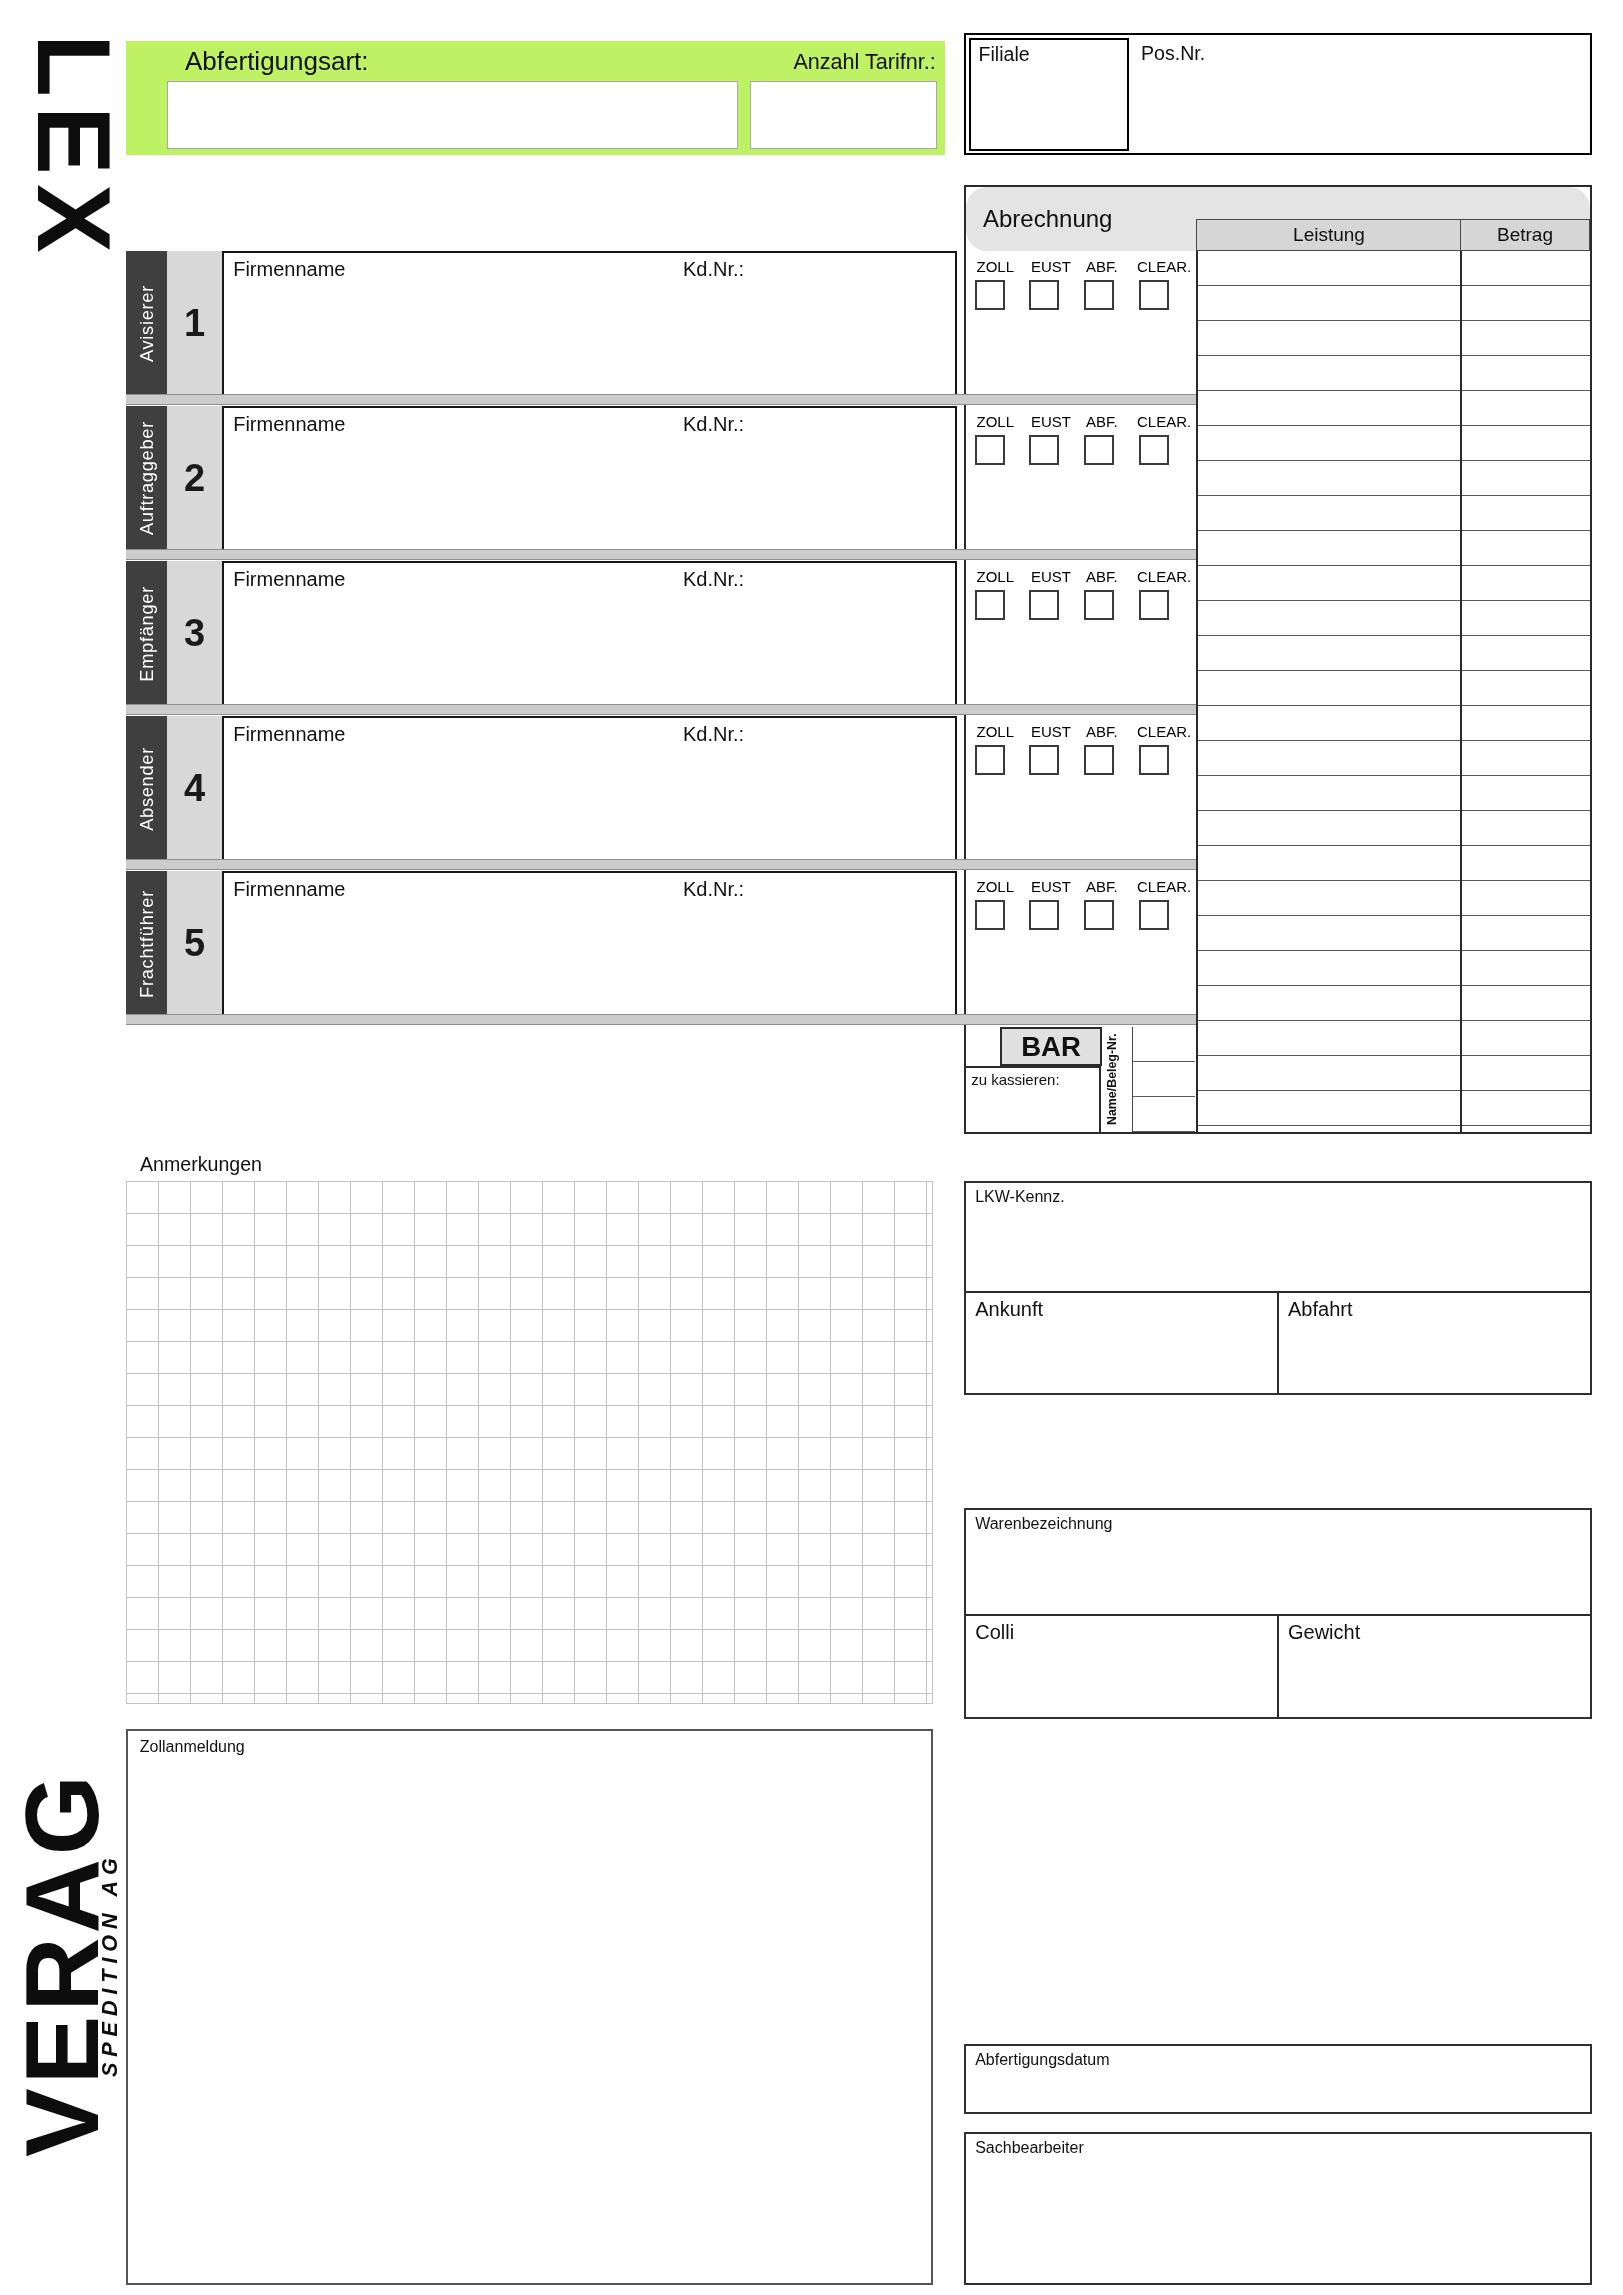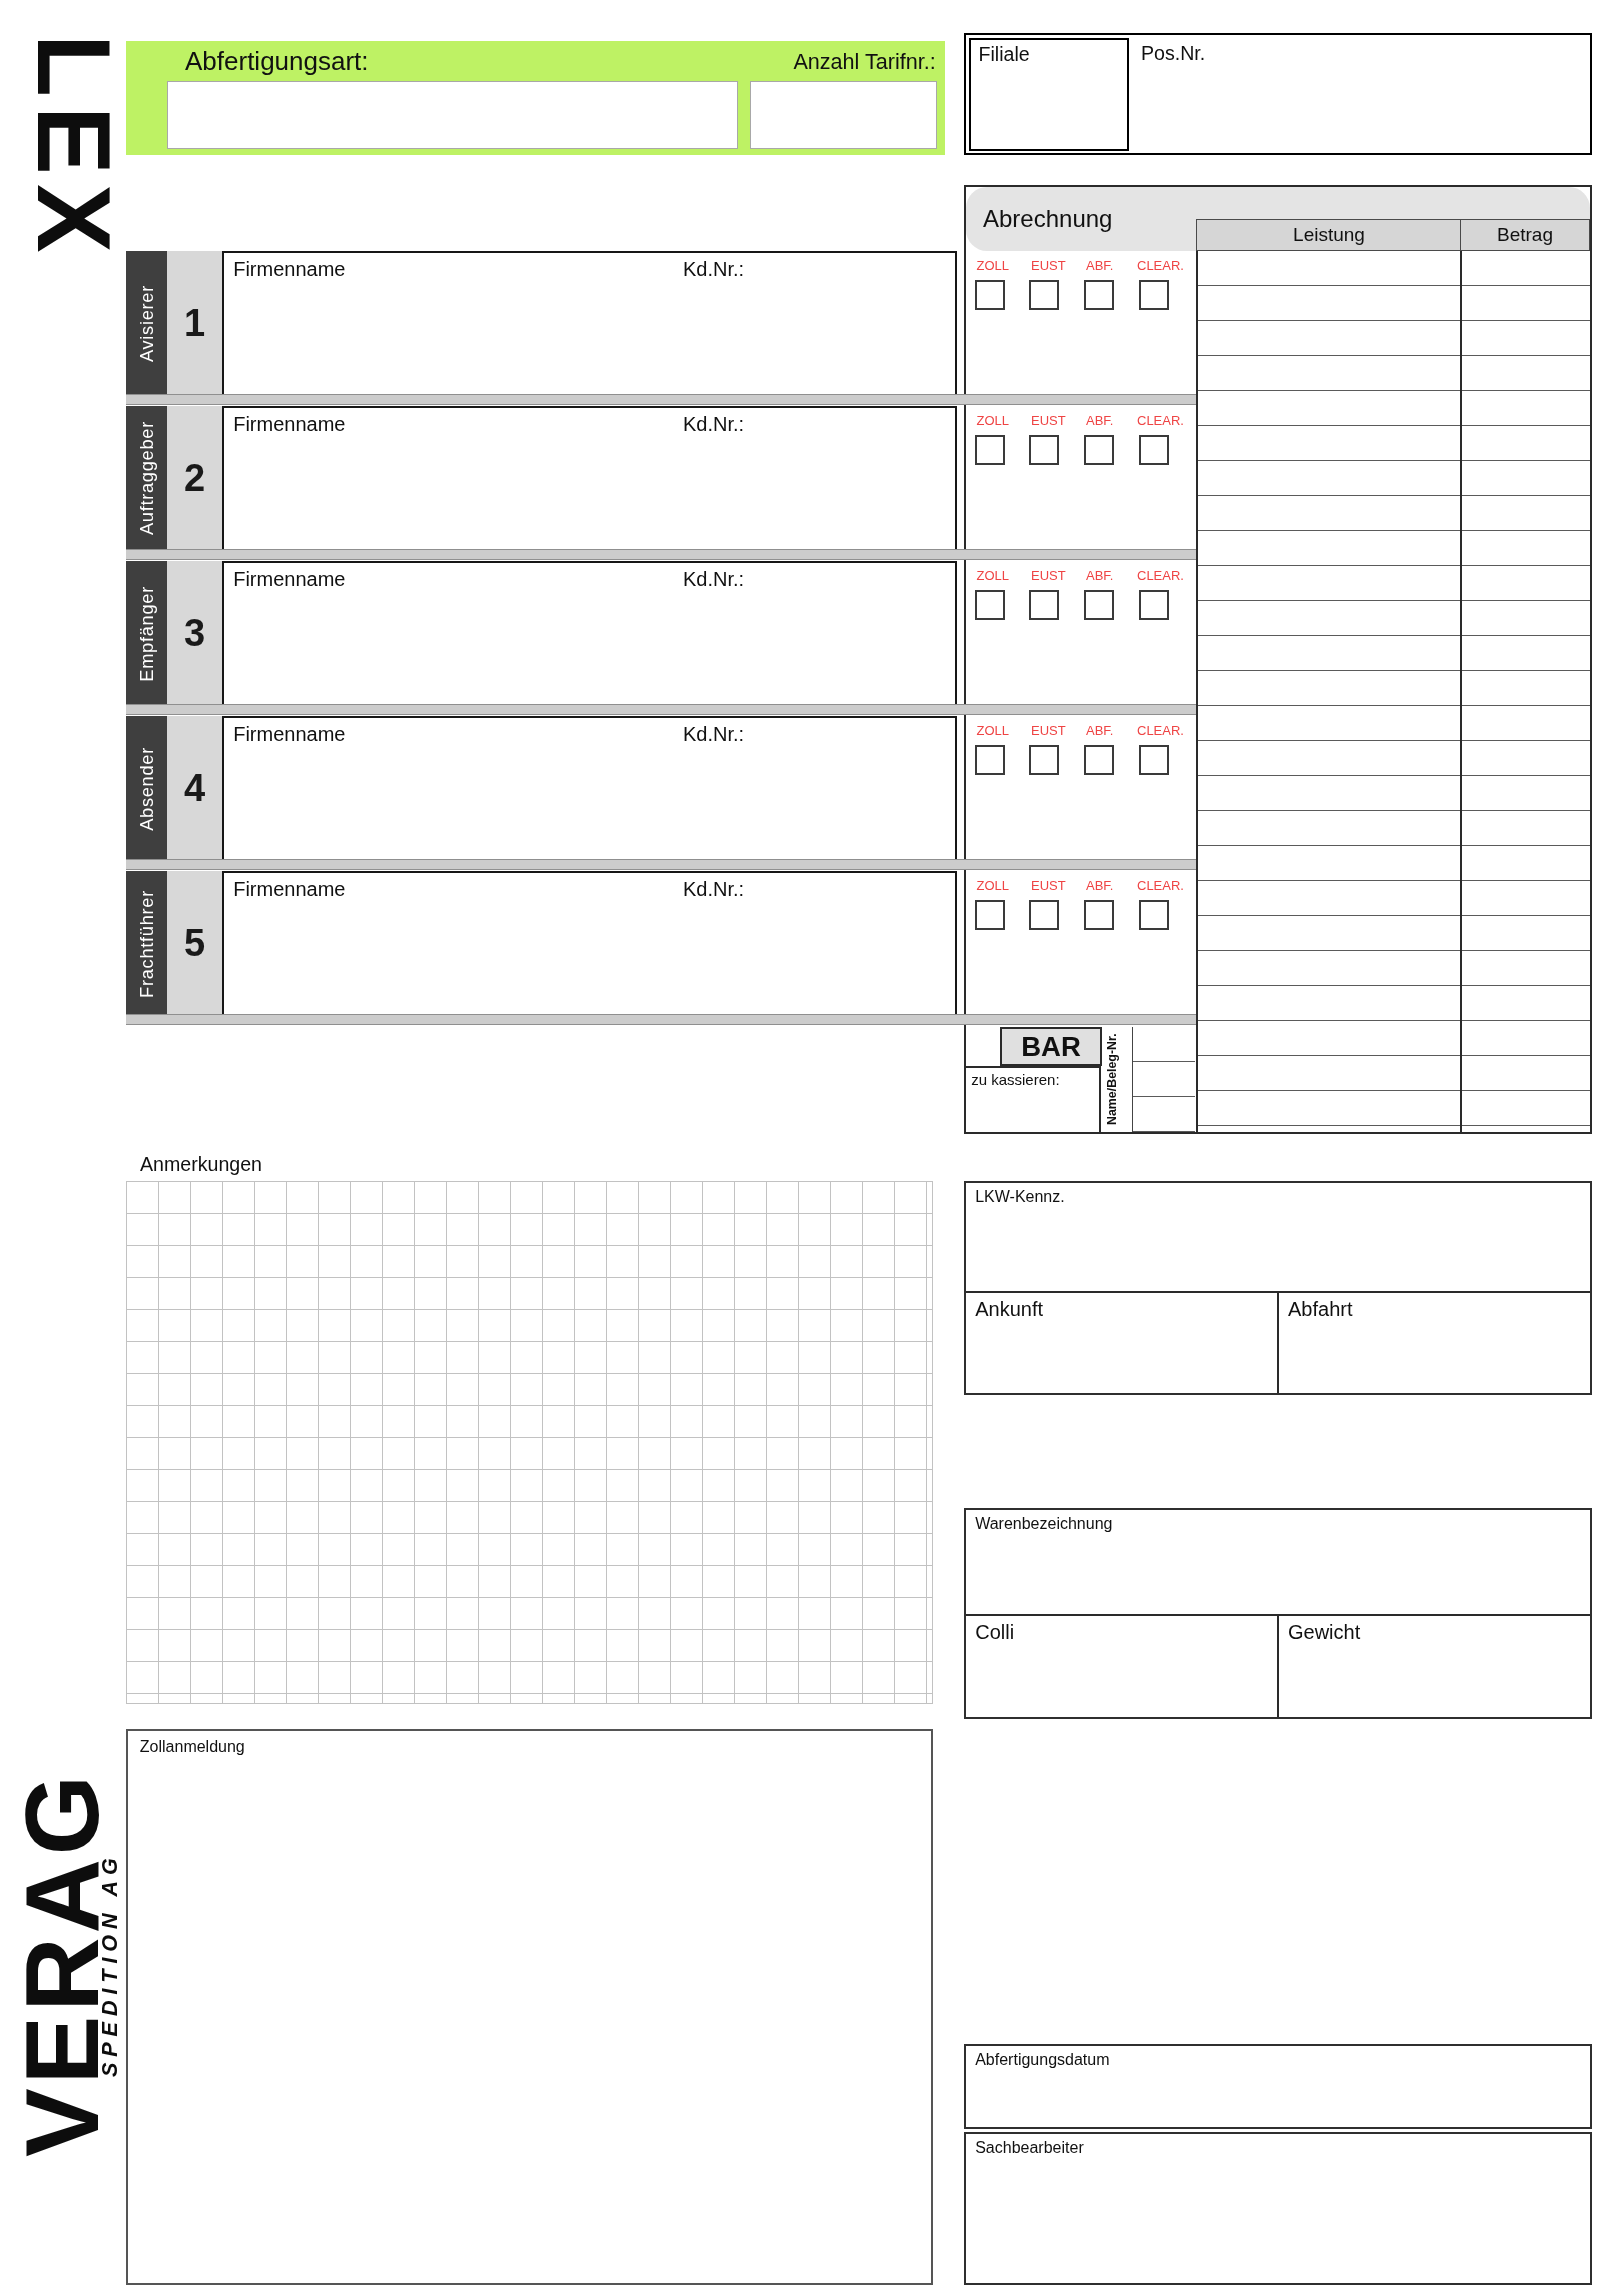--- a/index.html
+++ b/index.html
@@ -12,21 +12,21 @@
   .inbox{position:absolute;background:#fff;border:1.3px solid #a8a8a8}
   .hdrband{background:#bef264}
   .lexlogo{font-weight:900;font-size:103px;line-height:1;letter-spacing:9.2px;color:#0d0d0d}
   .veraglogo{font-weight:900;font-size:103px;line-height:1;letter-spacing:3.9px;color:#0d0d0d;text-align:center;width:108px}
   .veragsub{font-weight:bold;font-style:italic;font-size:21.6px;letter-spacing:5.9px;color:#0d0d0d;text-align:center;width:30px}
   .colhdr{position:absolute;background:#d6d6d6;border:1.3px solid #4a4a4a;display:flex;align-items:center;justify-content:center;font-size:19px}
   .tbody{position:absolute;border-left:2px solid #2a2a2a;background-image:repeating-linear-gradient(to bottom,transparent 0,transparent 34px,#5a5a5a 34px,#5a5a5a 35px)}
   .vdiv{position:absolute;background:#2a2a2a}
   .hdiv{position:absolute;background:#2a2a2a}
   .cbpanel{position:absolute;left:0;width:230px;height:145px;background:#fff}
-  .cbl{position:absolute;top:6.5px;font-size:13px;color:#ef4444;white-space:nowrap}
+  .cbl{position:absolute;top:6.5px;font-size:15px;color:#000000;white-space:nowrap}
   .cbox{position:absolute;top:29px;width:30px;height:30px;background:#fff;border:2px solid #3a3a3a}
   .party{position:absolute;left:126px;width:831px;height:145px}
   .rolebar{position:absolute;left:0;top:0;width:41px;height:100%;background:#3f3f3f;display:flex;align-items:center;justify-content:center}
   .rolelabel{color:#fff;font-size:18.3px;letter-spacing:0.7px}
   .numcell{position:absolute;left:41px;top:0;width:55px;height:100%;background:#d8d8d8;display:flex;align-items:center;justify-content:center;font-size:38px;font-weight:bold;color:#1a1a1a}
   .companybox{position:absolute;left:96px;top:0;width:735px;height:100%;background:#fff;border:2px solid #161616}
   .fnlabel{position:absolute;left:9.2px;top:5.2px;font-size:20px}
   .kdlabel{position:absolute;left:459px;top:5.2px;font-size:20px}
   .sep{position:absolute;left:126px;width:1070px;height:10.5px;background:#cccccc;border-top:1.3px solid #8f8f8f;border-bottom:1.3px solid #8f8f8f;z-index:5}
   .gridpaper{position:absolute;left:126px;top:1181px;width:807px;height:523px;border-right:1.3px solid #c2c2c2;border-bottom:1.3px solid #c2c2c2;background-image:repeating-linear-gradient(to right,#c2c2c2 0,#c2c2c2 1.3px,transparent 1.3px,transparent 32px),repeating-linear-gradient(to bottom,#c2c2c2 0,#c2c2c2 1.3px,transparent 1.3px,transparent 32px)}
@@ -209,21 +209,21 @@
     <div class="abs lbl" style="left:322px;top:111px;font-size:20px;">Gewicht</div>
   </div>
 
   <div class="abs vup veraglogo" style="left:10.5px;top:1737px;height:455px;">VERAG</div>
   <div class="abs vup veragsub" style="left:97px;top:1737px;height:455px;">SPEDITION AG</div>
 
   <div class="fieldbox" style="left:126px;top:1729px;width:807px;height:556px;border-color:#555;">
     <div class="fieldlabel" style="left:11.8px;top:6.5px;">Zollanmeldung</div>
   </div>
 
-  <div class="fieldbox" style="left:964px;top:2044px;width:628px;height:85px;">
+  <div class="fieldbox" style="left:964px;top:2044px;width:628px;height:70px;">
     <div class="fieldlabel">Abfertigungsdatum</div>
   </div>
   <div class="fieldbox" style="left:964px;top:2132px;width:628px;height:153px;">
     <div class="fieldlabel">Sachbearbeiter</div>
   </div>
 
 </div>
 
 
 </body></html>

